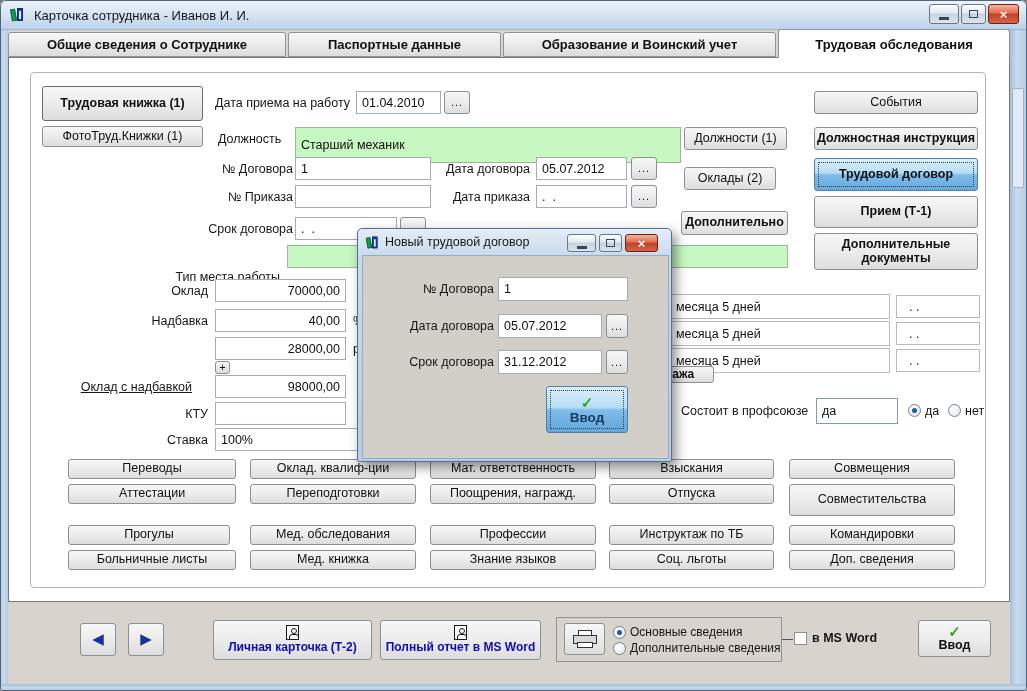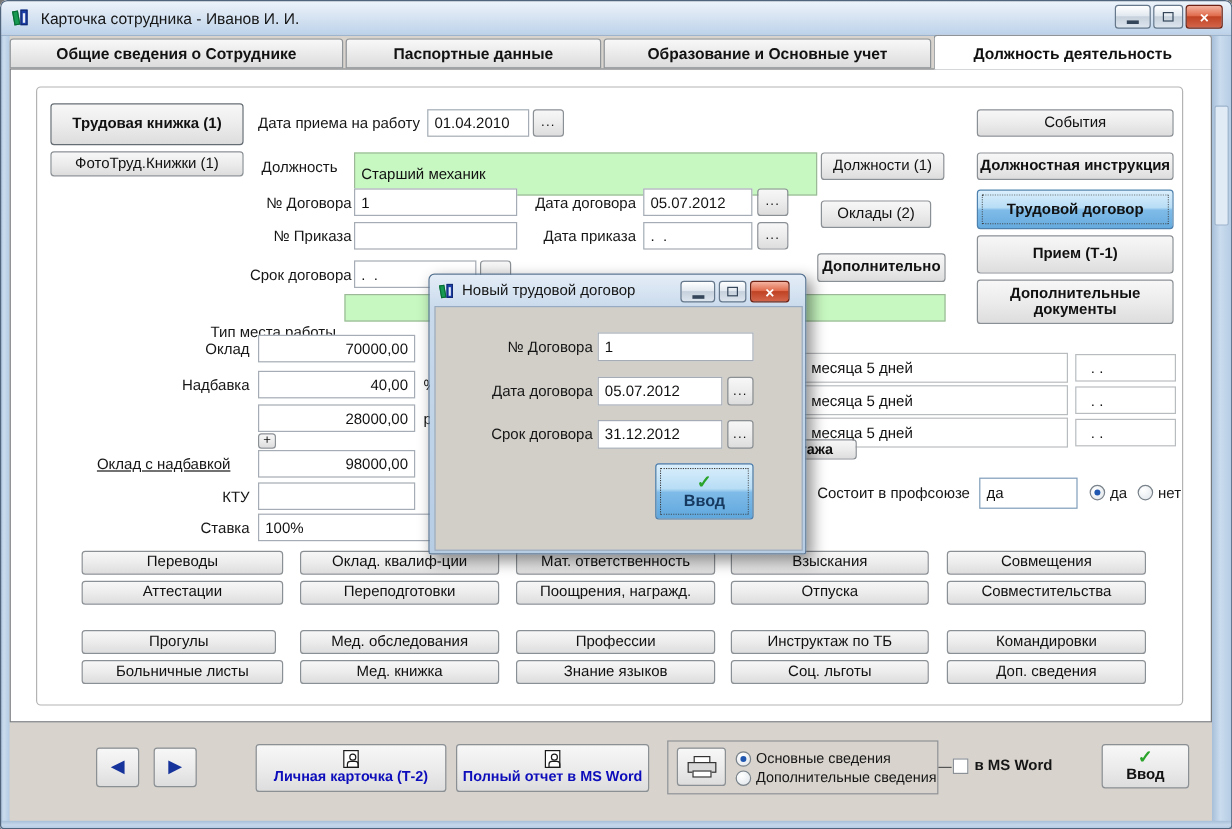--- a/index.html
+++ b/index.html
@@ -126,22 +126,22 @@
     <div class="cap" style="left:961px;width:25px;">
         <span class="glyph-max"></span>
       </div>
     <div class="cap close" style="left:988px;width:31px;">
         <span>×</span>
       </div>
   </div>
 
   <div class="tab" style="left:8px;width:278px;">Общие сведения о Сотруднике</div>
   <div class="tab" style="left:288px;width:213px;">Паспортные данные</div>
-  <div class="tab" style="left:503px;width:273px;">Образование и Основные учет</div>
-  <div class="tab active" style="left:778px;width:232px;">Должность деятельность</div>
+  <div class="tab" style="left:503px;width:273px;">Образование и Воинский учет</div>
+  <div class="tab active" style="left:778px;width:232px;">Трудовая обследования</div>
 
   <div class="abs panel"></div>
   <div class="abs groupline"></div>
 
   <button class="btn bold darkb" style="left:42px;top:86px;width:161px;height:35px;">Трудовая книжка (1)</button>
   <button class="btn" style="left:42px;top:126px;width:161px;height:21px;">ФотоТруд.Книжки (1)</button>
 
   <div class="lbl" style="left:215px;top:96px;">Дата приема на работу</div>
   <input class="tb" style="left: 356px; top: 91px; width: 85px; height: 23px;" readonly="" value="01.04.2010">
   <button class="btn dots" style="left:444px;top:91px;width:26px;height:23px;">...</button>
@@ -210,21 +210,21 @@
 
   <button class="btn" style="left:68px;top:459px;width:168px;height:20px;">Переводы</button>
   <button class="btn" style="left:250px;top:459px;width:166px;height:20px;">Оклад. квалиф-ции</button>
   <button class="btn" style="left:430px;top:459px;width:166px;height:20px;">Мат. ответственность</button>
   <button class="btn" style="left:609px;top:459px;width:165px;height:20px;">Взыскания</button>
   <button class="btn" style="left:789px;top:459px;width:166px;height:20px;">Совмещения</button>
   <button class="btn" style="left:68px;top:484px;width:168px;height:20px;">Аттестации</button>
   <button class="btn" style="left:250px;top:484px;width:166px;height:20px;">Переподготовки</button>
   <button class="btn" style="left:430px;top:484px;width:166px;height:20px;">Поощрения, награжд.</button>
   <button class="btn" style="left:609px;top:484px;width:165px;height:20px;">Отпуска</button>
-  <button class="btn" style="left:789px;top:484px;width:166px;height:20px;">Совместительства</button>
+  <button class="btn" style="left:789px;top:484px;width:166px;height:32px;">Совместительства</button>
 
   <button class="btn" style="left:68px;top:525px;width:162px;height:20px;">Прогулы</button>
   <button class="btn" style="left:250px;top:525px;width:166px;height:20px;">Мед. обследования</button>
   <button class="btn" style="left:430px;top:525px;width:166px;height:20px;">Профессии</button>
   <button class="btn" style="left:609px;top:525px;width:165px;height:20px;">Инструктаж по ТБ</button>
   <button class="btn" style="left:789px;top:525px;width:166px;height:20px;">Командировки</button>
   <button class="btn" style="left:68px;top:550px;width:168px;height:20px;">Больничные листы</button>
   <button class="btn" style="left:250px;top:550px;width:166px;height:20px;">Мед. книжка</button>
   <button class="btn" style="left:430px;top:550px;width:166px;height:20px;">Знание языков</button>
   <button class="btn" style="left:609px;top:550px;width:165px;height:20px;">Соц. льготы</button>

